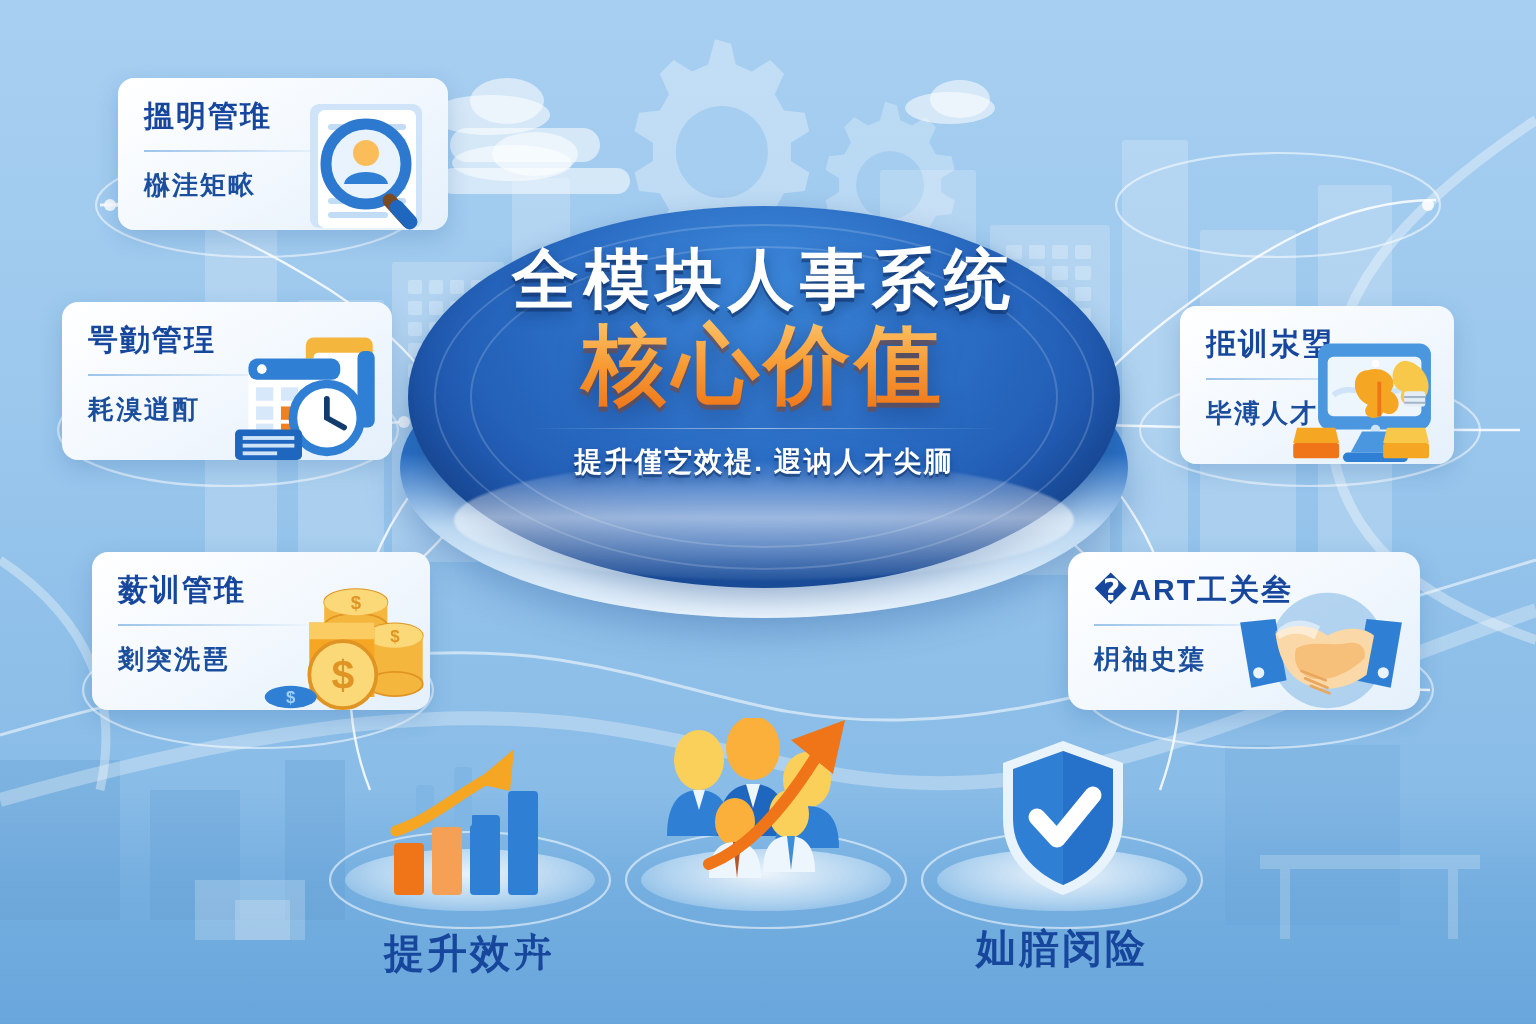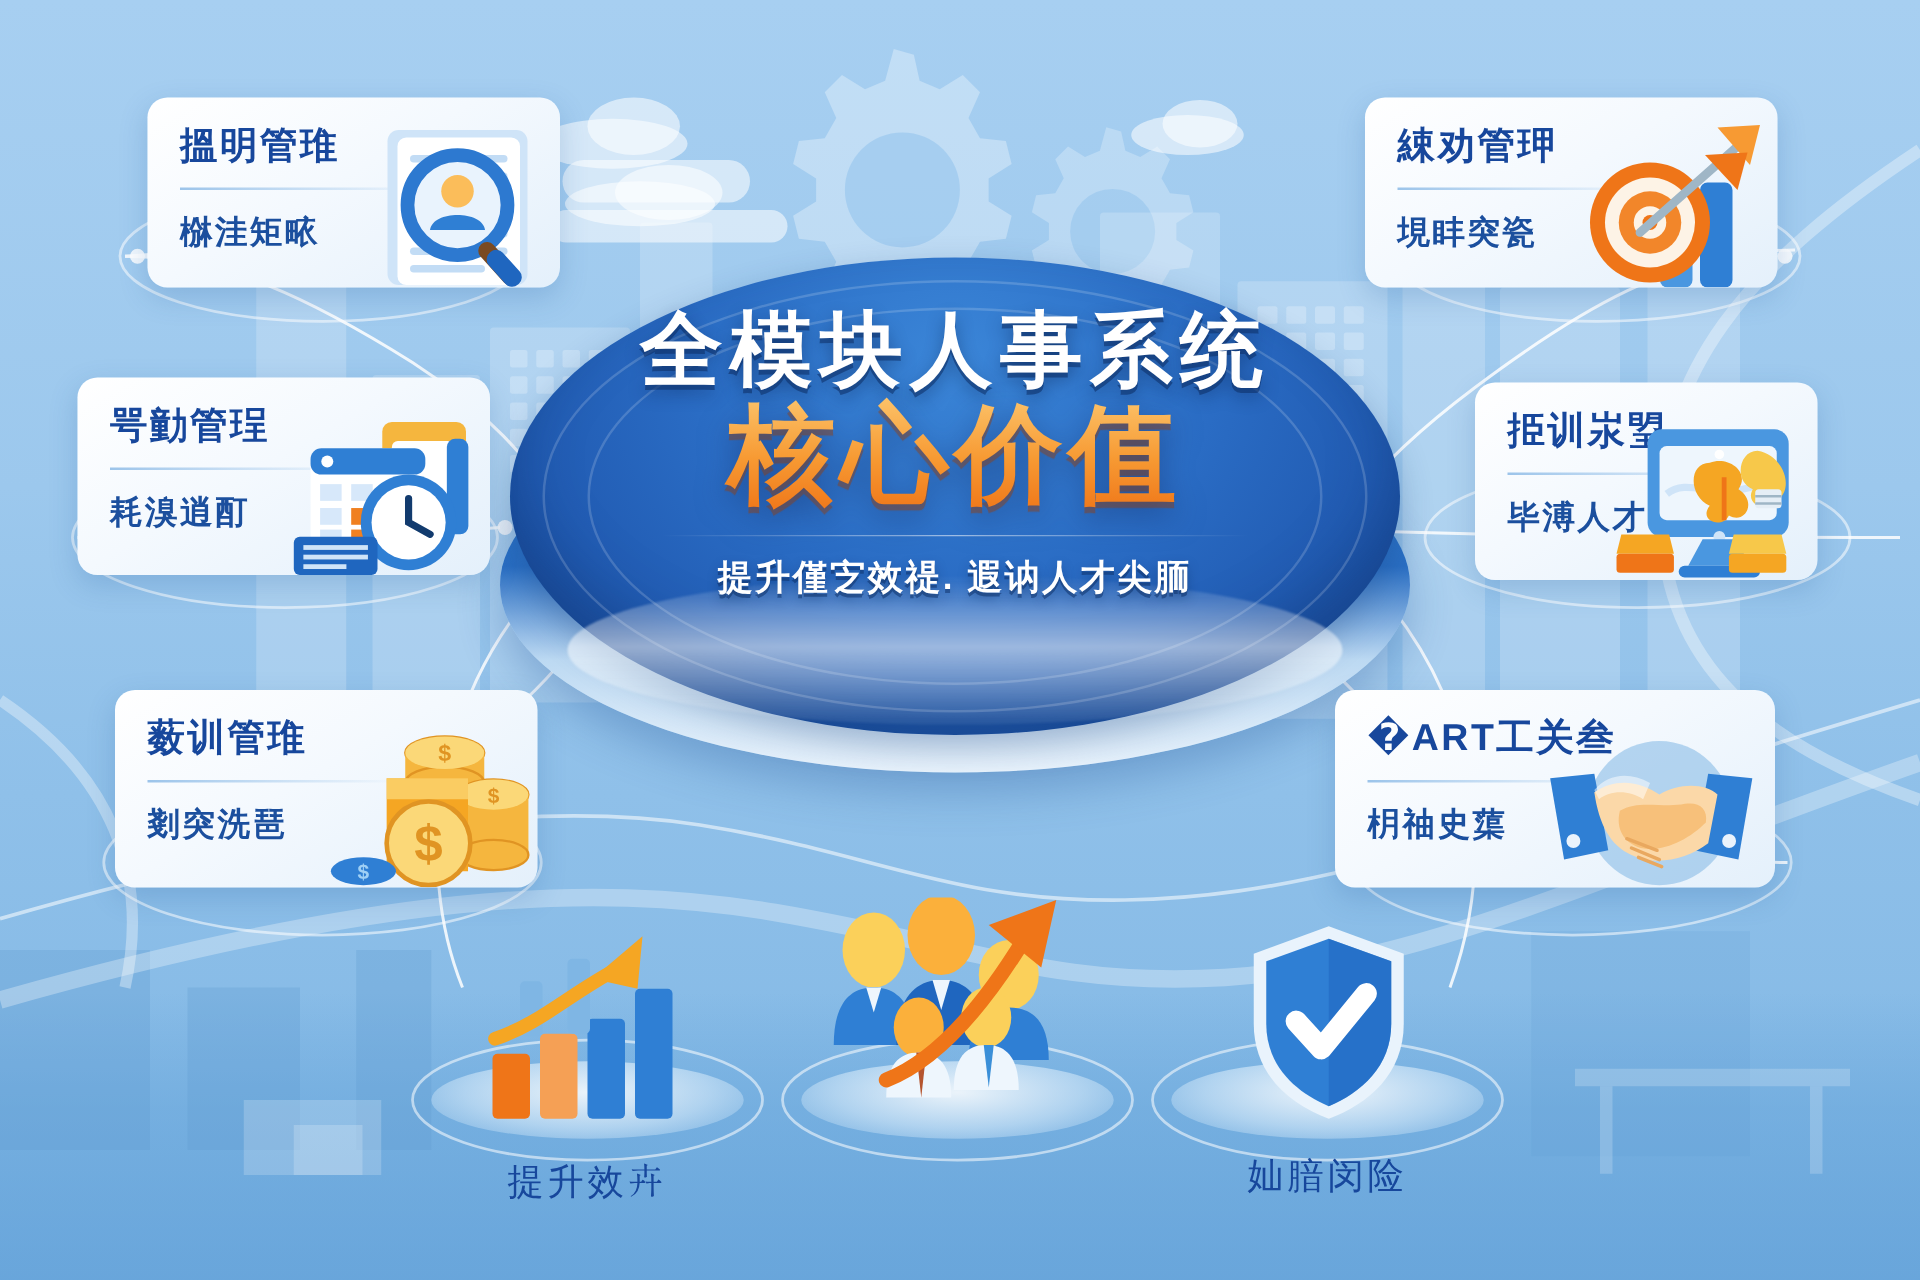--- a/index.html
+++ b/index.html
@@ -59,21 +59,21 @@
   .card-rule{margin-top:13px;width:200px;height:2px;
     background:linear-gradient(90deg,#9cc4ea,rgba(156,196,234,0));}
   .card-sub{margin-top:16px;font-size:26px;font-weight:bold;color:#1b4f9e;letter-spacing:2px;white-space:nowrap;}
   .card-art{position:absolute;right:6px;bottom:0;width:168px;height:132px;}
 
   
   .benefit{position:absolute;width:270px;text-align:center;}
   .benefit .art{position:relative;height:170px;}
   .pedestal{position:absolute;left:50%;transform:translateX(-50%);bottom:-6px;width:250px;height:62px;border-radius:50%;
     background:radial-gradient(ellipse at 50% 40%,rgba(255,255,255,.85) 0%,rgba(224,240,252,.55) 55%,rgba(224,240,252,0) 100%);}
-  .benefit .lbl{margin-top:16px;font-size:29px;font-weight:normal;color:#17479c;letter-spacing:3px;}
+  .benefit .lbl{margin-top:16px;font-size:40px;font-weight:bold;color:#17479c;letter-spacing:3px;}
 
   .fig{position:absolute;}
 </style>
 </head>
 <body>
 
 <div id="stage">
 
   <div class="bg-layer">
 
@@ -237,39 +237,20 @@
       </g>
       <circle cx="92" cy="66" r="40" fill="#e9f3fd"></circle>
       <circle cx="92" cy="55" r="13" fill="#fbbd5a"></circle>
       <path d="M70 86 C72 70 112 70 114 86 Z" fill="#2f7fd4"></path>
       <circle cx="92" cy="66" r="40" fill="none" stroke="#2d79d0" stroke-width="11"></circle>
       <rect x="118" y="92" width="14" height="42" rx="7" transform="rotate(-42 125 113)" fill="#7a4a22"></rect>
       <rect x="122" y="100" width="15" height="34" rx="7" transform="rotate(-42 129 117)" fill="#1f66bf"></rect>
     </svg>
   </div>
 
-  <div class="card" style="left:1092px;top:78px;width:330px;height:152px;">
-    <div class="card-txt">
-      <div class="card-title">綀劝管玾</div>
-      <div class="card-rule"></div>
-      <div class="card-sub">垷盽突瓷</div>
-    </div>
-    <svg class="card-art" viewBox="0 0 168 132">
-      <rect x="112" y="48" width="26" height="84" rx="6" fill="#2f7fd4"></rect>
-      <rect x="80" y="74" width="26" height="58" rx="6" fill="#4a97e0"></rect>
-      <circle cx="72" cy="80" r="48" fill="#ef7518"></circle>
-      <circle cx="72" cy="80" r="36" fill="#fdf3e6"></circle>
-      <circle cx="72" cy="80" r="25" fill="#f2862a"></circle>
-      <circle cx="72" cy="80" r="13" fill="#fdf3e6"></circle>
-      <circle cx="72" cy="80" r="6" fill="#ef7518"></circle>
-      <path d="M64 88 L150 12" stroke="#9fb6c6" stroke-width="7" stroke-linecap="round"></path>
-      <path d="M126 4 L160 2 L152 34 Z" fill="#f79a33"></path>
-      <path d="M116 26 L150 24 L142 54 Z" fill="#ef7518"></path>
-    </svg>
-  </div>
 
   <div class="card" style="left:62px;top:302px;width:330px;height:158px;">
     <div class="card-txt">
       <div class="card-title">咢勭管珵</div>
       <div class="card-rule"></div>
       <div class="card-sub">耗溴逍酊</div>
     </div>
     <svg class="card-art" viewBox="0 0 168 138">
       <rect x="88" y="10" width="70" height="92" rx="8" fill="#f5b63e"></rect>
       <rect x="96" y="26" width="58" height="76" rx="5" fill="#ffffff"></rect>
@@ -353,21 +334,21 @@
       <text x="148" y="69" font-size="18" font-weight="bold" fill="#e09423" text-anchor="middle" font-family="Liberation Sans">$</text>
       <path d="M56 48 H126 V128 H56 Z" fill="#f5a623"></path>
       <path d="M56 48 H126 V66 H56 Z" fill="#fbd878" opacity=".75"></path>
       <circle cx="92" cy="104" r="36" fill="#fbd878" stroke="#e09423" stroke-width="4"></circle>
       <text x="92" y="119" font-size="44" font-weight="bold" fill="#e09423" text-anchor="middle" font-family="Liberation Sans">$</text>
       <ellipse cx="36" cy="128" rx="28" ry="12" fill="#2f7fd4"></ellipse>
       <text x="36" y="135" font-size="18" font-weight="bold" fill="#9fd0f5" text-anchor="middle" font-family="Liberation Sans">$</text>
     </svg>
   </div>
 
-  <div class="card" style="left:1068px;top:552px;width:352px;height:158px;">
+  <div class="card" style="left:1068px;top:552px;width:352px;height:158px;border-radius:19px;">
     <div class="card-txt">
       <div class="card-title">�ART工关叁</div>
       <div class="card-rule"></div>
       <div class="card-sub">枂䄂史蕖</div>
     </div>
     <svg class="card-art" viewBox="0 0 186 142" style="width:186px;">
       <circle cx="100" cy="78" r="62" fill="#7fb6e4" opacity=".55"></circle>
       <path d="M6 48 L44 44 L56 110 L18 118 Z" fill="#2f7fd4"></path>
       <circle cx="26" cy="102" r="6" fill="#eaf3fc"></circle>
       <path d="M180 48 L142 44 L130 110 L168 118 Z" fill="#2f7fd4"></path>

